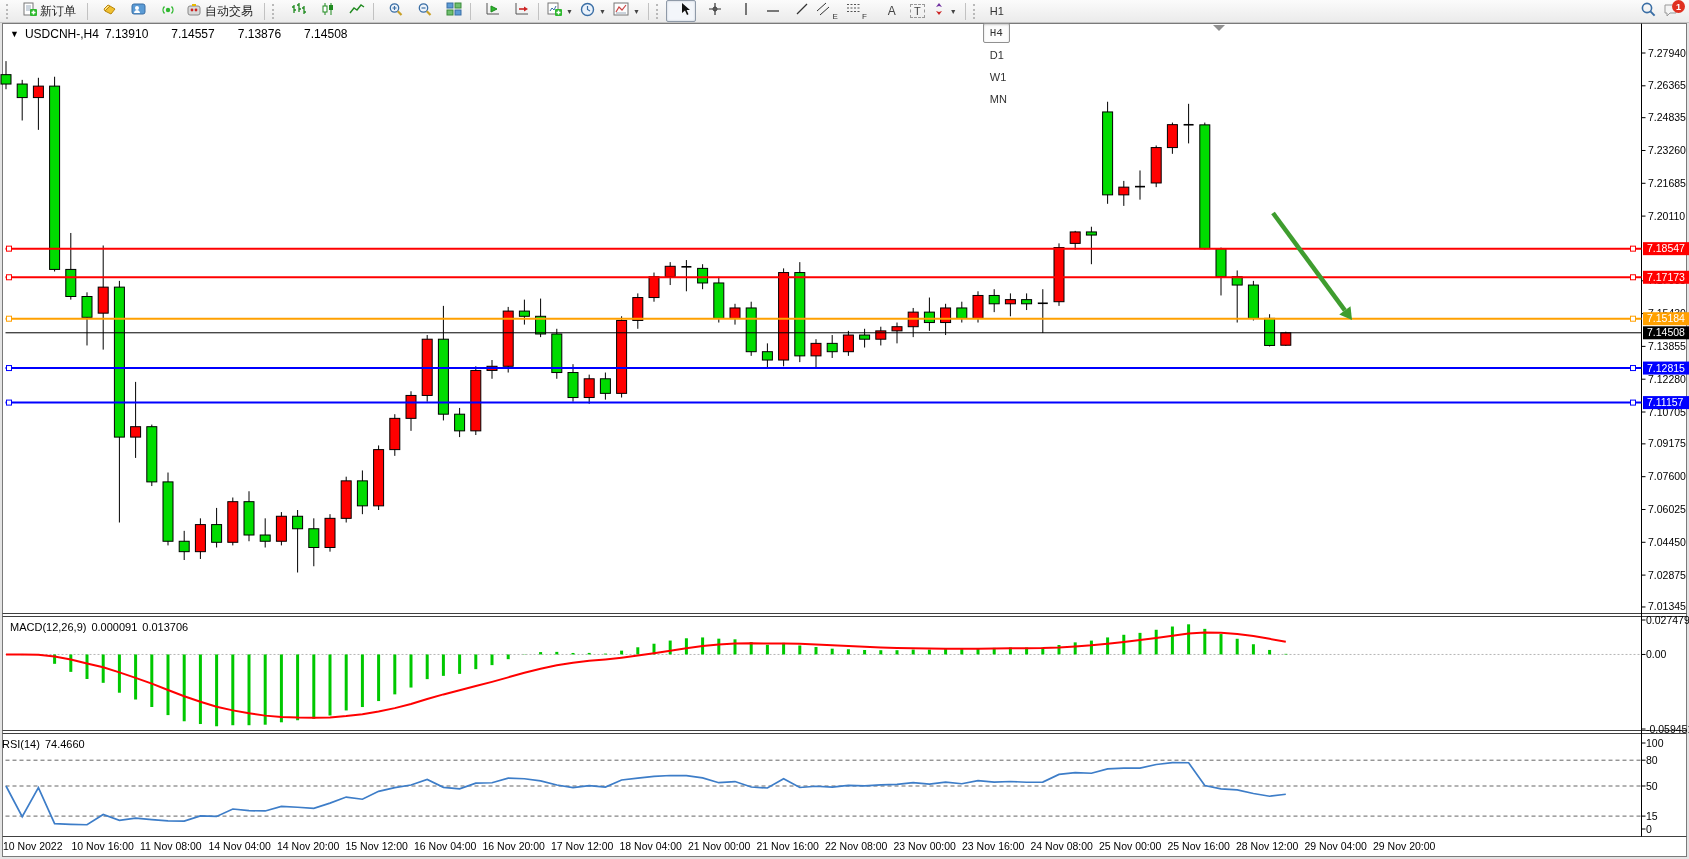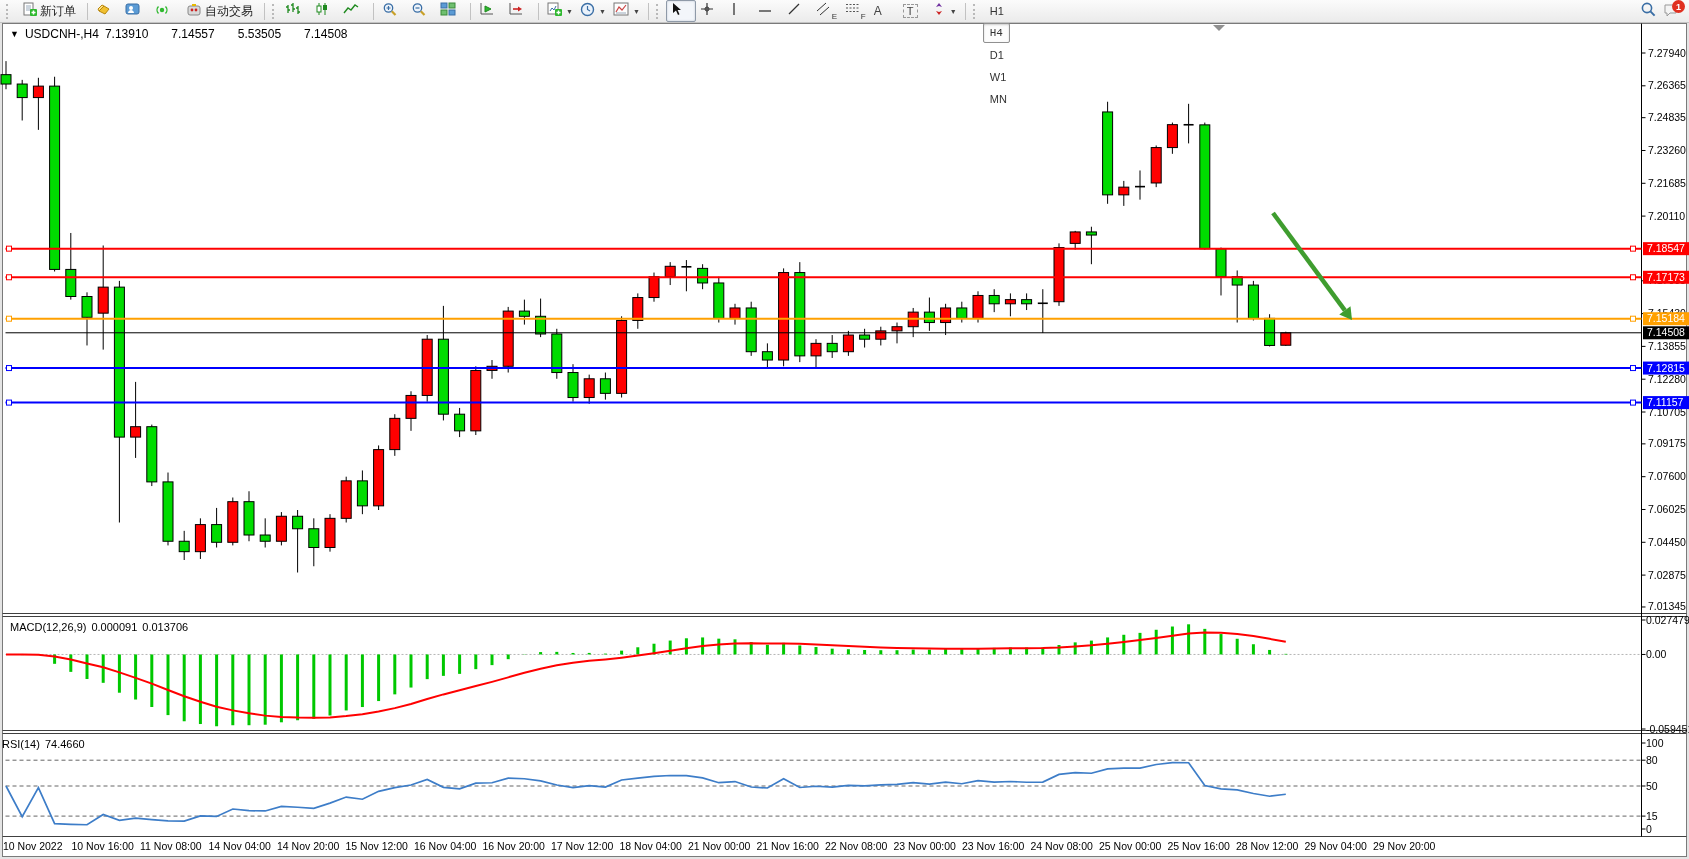--- a/index.html
+++ b/index.html
@@ -11,21 +11,21 @@
   
   .toolbar{
     position:absolute;left:0;top:0;width:1689px;height:23px;z-index:5;
     background:linear-gradient(#fbfbfb,#ebebeb);
     border-bottom:1px solid #c4c4c4;
     display:flex;align-items:center;padding:0 4px;box-sizing:border-box;gap:1px;
   }
   .grip{width:3px;height:15px;border-left:2px dotted #b9b9b9;margin:0 4px 0 2px;}
   .sep{width:1px;height:17px;background:#c2c2c2;margin:0 4px;}
   .tbtn{
-    height:20px;min-width:22px;display:flex;align-items:center;justify-content:flex-start;
+    height:20px;min-width:22px;display:flex;align-items:center;justify-content:flex-end;
     gap:3px;padding:0 3px;border-radius:2px;color:#222;cursor:default;
   }
   .tbtn.labeled{padding:0 6px;font-size:12px;}
   .tbtn .dd{font-size:7px;color:#444;margin-left:1px;}
   .tbtn.active{background:#f3f6fa;border:1px solid #8f9aa8;box-shadow:inset 0 0 2px #b9c2cf;}
   .tf{display:flex;align-items:flex-start;gap:2px;flex-direction:column;}
   .tf-btn{
     font-size:11px;color:#333;height:18px;display:flex;align-items:center;
     padding:0 6px;border:1px solid transparent;border-radius:2px;
   }
@@ -681,21 +681,21 @@
     <rect x="1642" y="23.5" width="46" height="812" fill="transparent"></rect>
     <rect x="2.5" y="838" width="1684" height="18" fill="transparent"></rect>
   </svg>
 
 <div class="chart-title">
   <span class="tri">▼</span>
   <span>USDCNH-,H4</span>
   <span style="display:flex;gap:23px">
     <span>7.13910</span>
     <span>7.14557</span>
-    <span>5.53505</span>
+    <span>7.13876</span>
     <span>7.14508</span>
   </span>
 </div>
 
 <div class="ind-label" style="left:10px;top:621px">
   <span>MACD(12,26,9)</span>
   <span>0.000091</span>
   <span>0.013706</span>
 </div>
 

